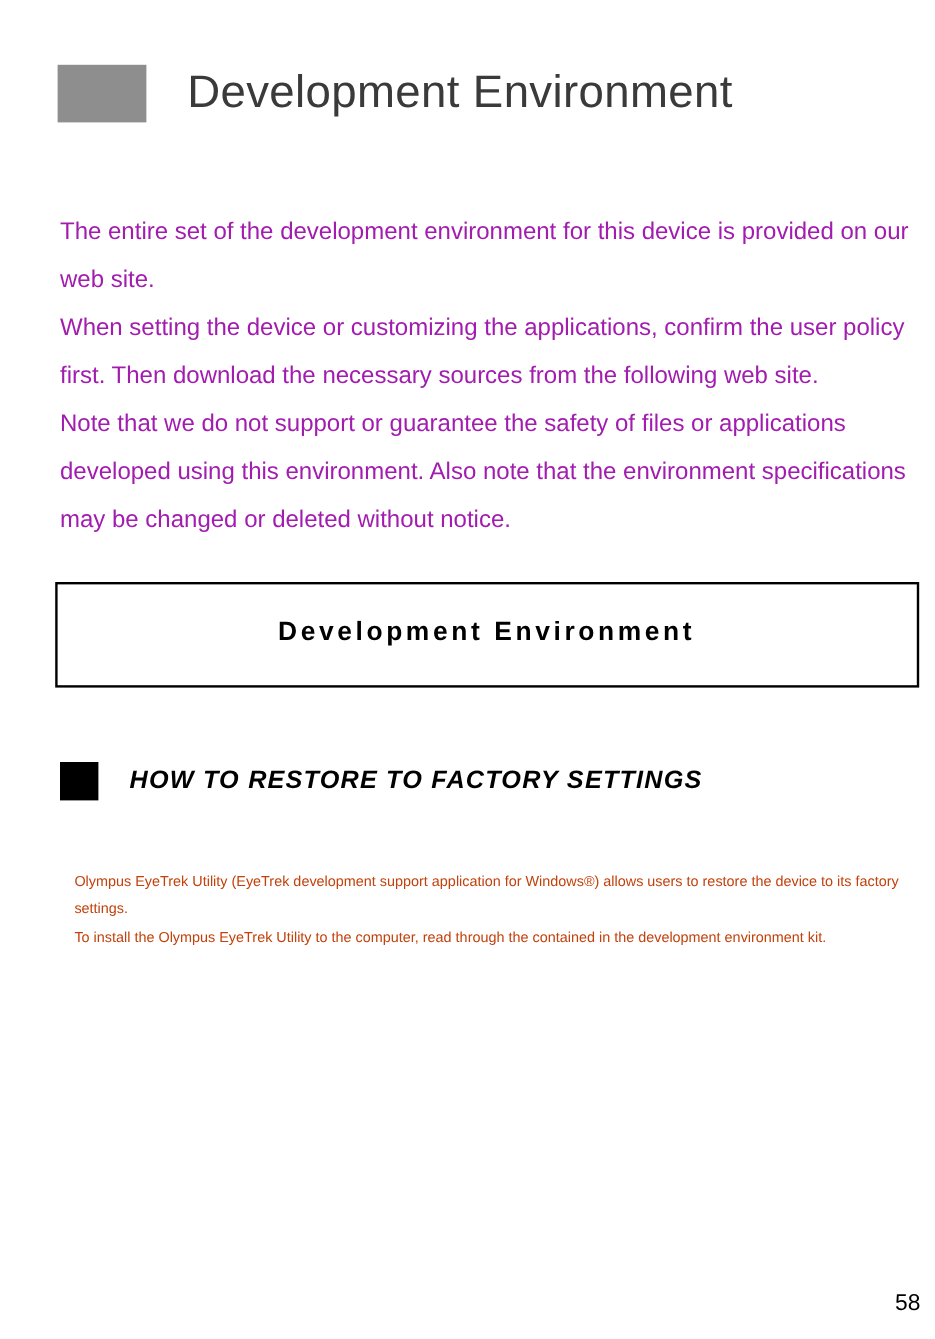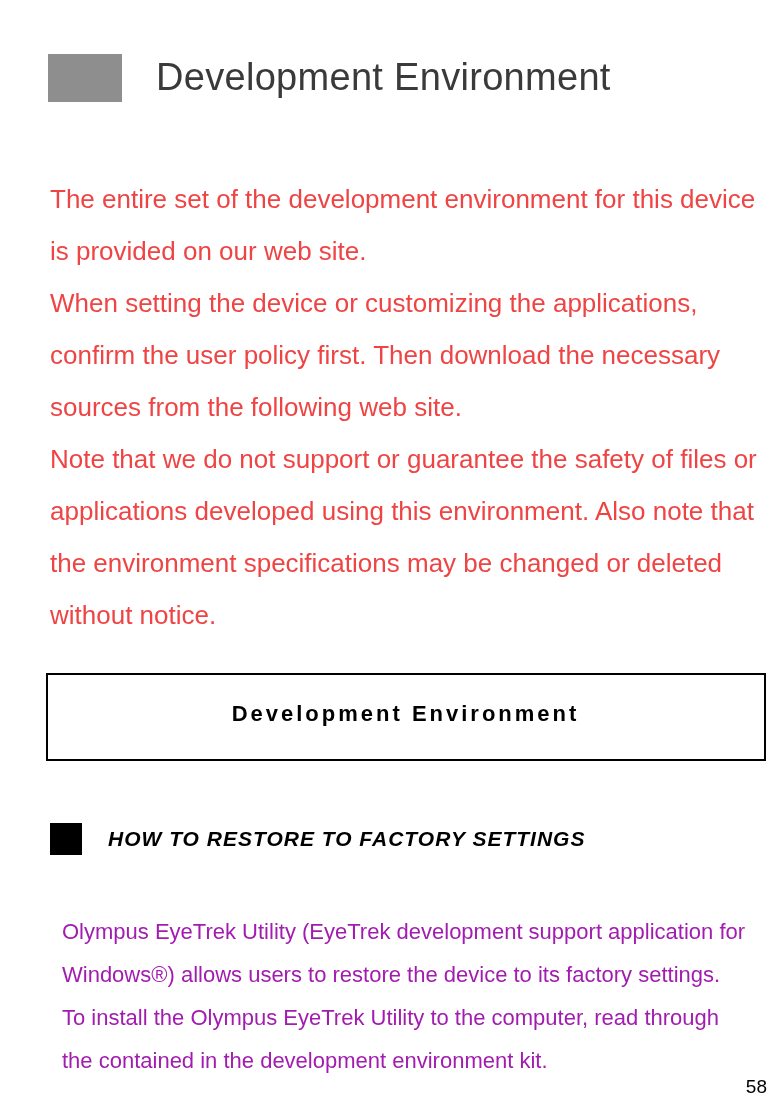--- a/index.html
+++ b/index.html
@@ -23,23 +23,23 @@
       margin-right: 18px;
     }
     .page-title {
       font-size: 38px;
       font-weight: 300;
       color: #3a3a3a;
       letter-spacing: 0.3px;
     }
     .body-text {
       margin: 26px 2px 0 2px;
-      font-size: 26px;
+      font-size: 20px;
       line-height: 2.0;
-      color: #ef4444;
+      color: #a21caf;
     }
     .callout-box {
       margin: 16px auto 0 auto;
       width: 720px;
       border: 2px solid #000;
       padding: 10px 0 12px 0;
       text-align: center;
     }
     .callout-title {
       font-size: 22px;
@@ -67,23 +67,23 @@
       margin-right: 10px;
       flex-shrink: 0;
     }
     .section-heading {
       font-size: 21px;
       font-weight: 700;
       letter-spacing: 1px;
     }
     .section-body {
       margin: 12px 10px 0 14px;
-      font-size: 22px;
+      font-size: 12px;
       line-height: 1.95;
-      color: #a21caf;
+      color: #c2410c;
     }
     .page-number {
       position: absolute;
       bottom: 18px;
       right: 12px;
       font-size: 19px;
       color: #000;
     }
   </style>
 </head>

